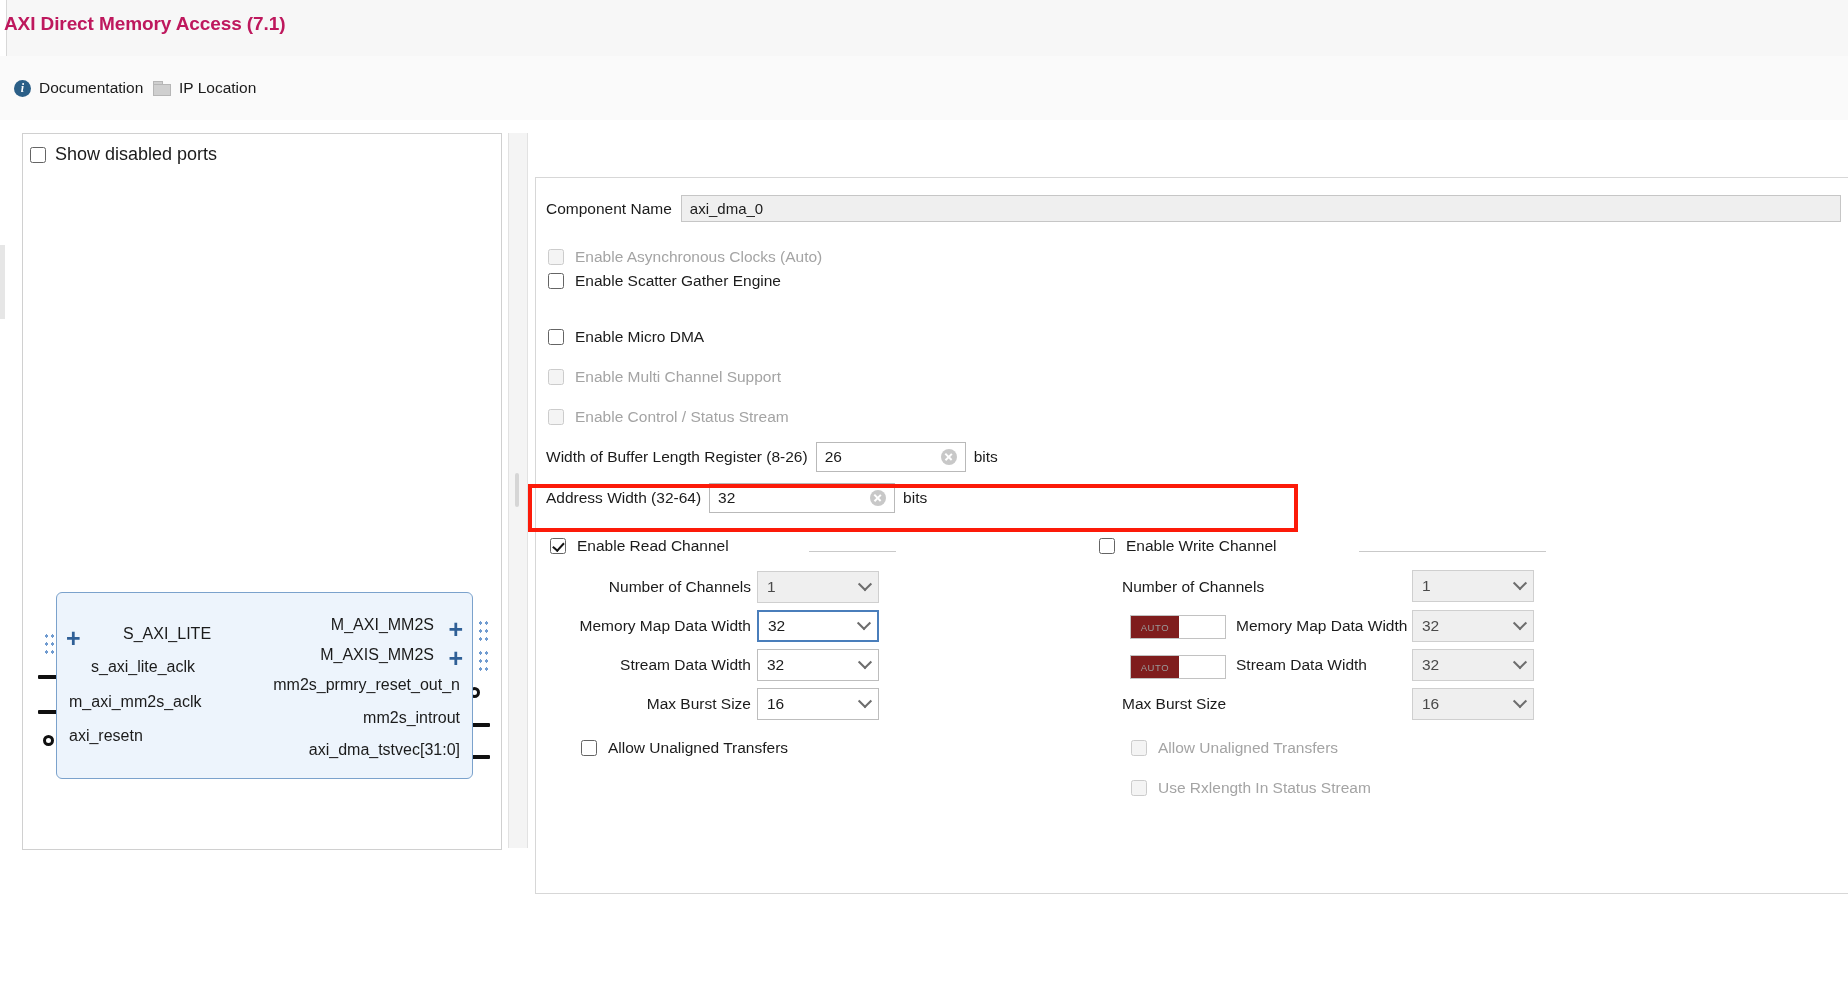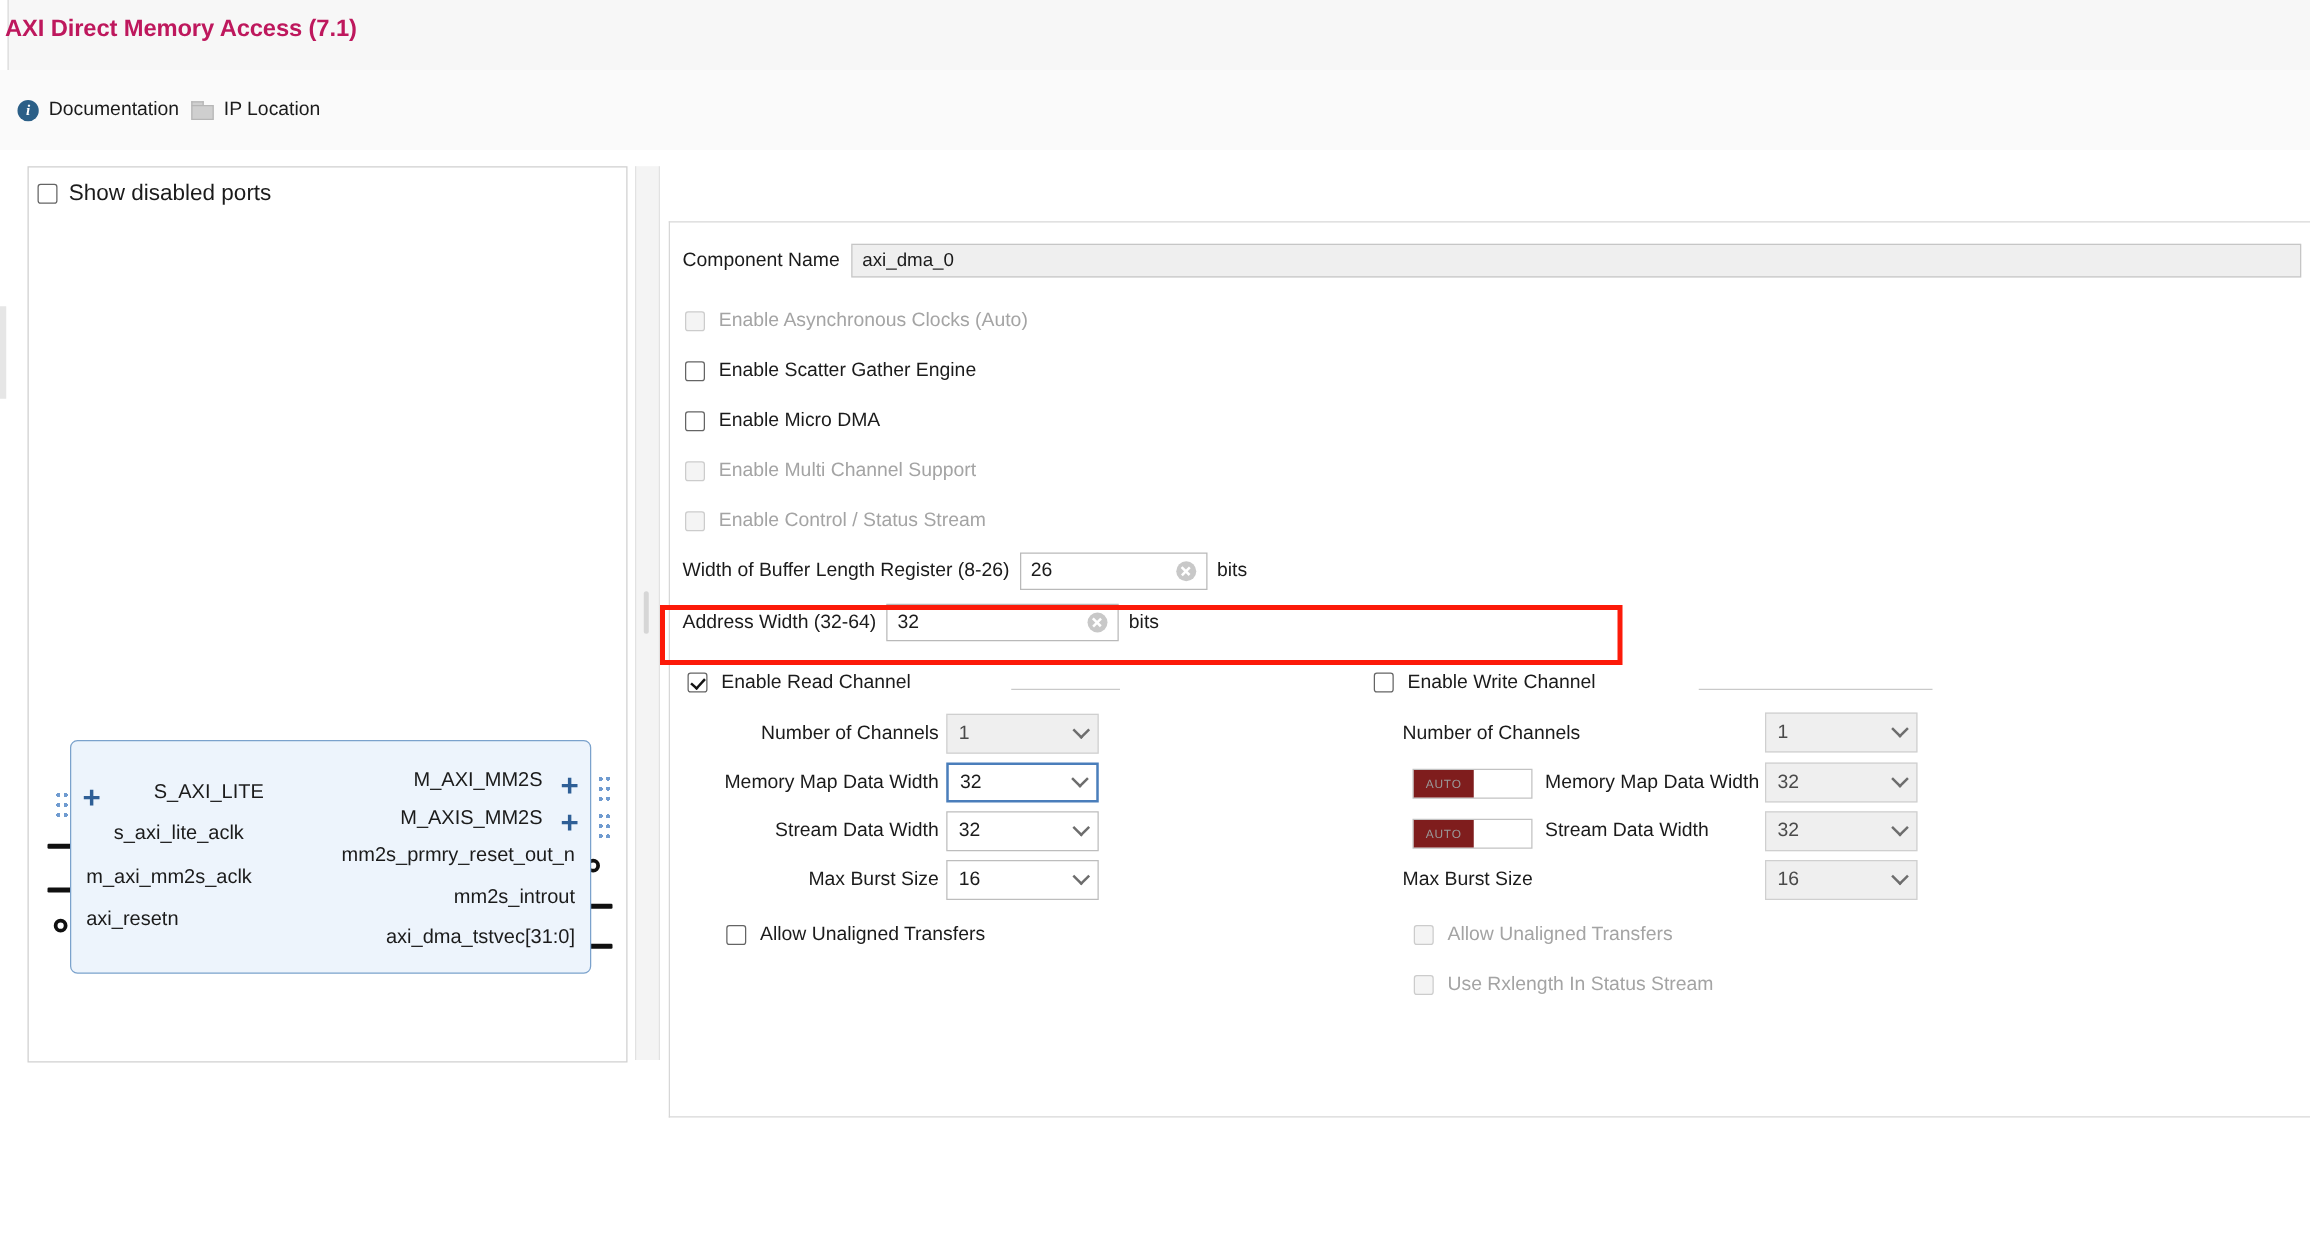--- a/index.html
+++ b/index.html
@@ -413,21 +413,21 @@
 
   <div class="row" id="row-component">
     <span class="lbl">Component Name</span>
     <input class="cname-input" type="text" value="axi_dma_0" style="">
   </div>
 
   <div class="row cbrow" style="top:70px;">
     <span class="cb disabled"></span>
     <span class="lbl dim">Enable Asynchronous Clocks (Auto)</span>
   </div>
-  <div class="row cbrow" style="top:110px;">
+  <div class="row cbrow" style="top:94px;">
     <span class="cb"></span>
     <span class="lbl">Enable Scatter Gather Engine</span>
   </div>
   <div class="row cbrow" style="top:150px;">
     <span class="cb"></span>
     <span class="lbl">Enable Micro DMA</span>
   </div>
   <div class="row cbrow" style="top:190px;">
     <span class="cb disabled"></span>
     <span class="lbl dim">Enable Multi Channel Support</span>

